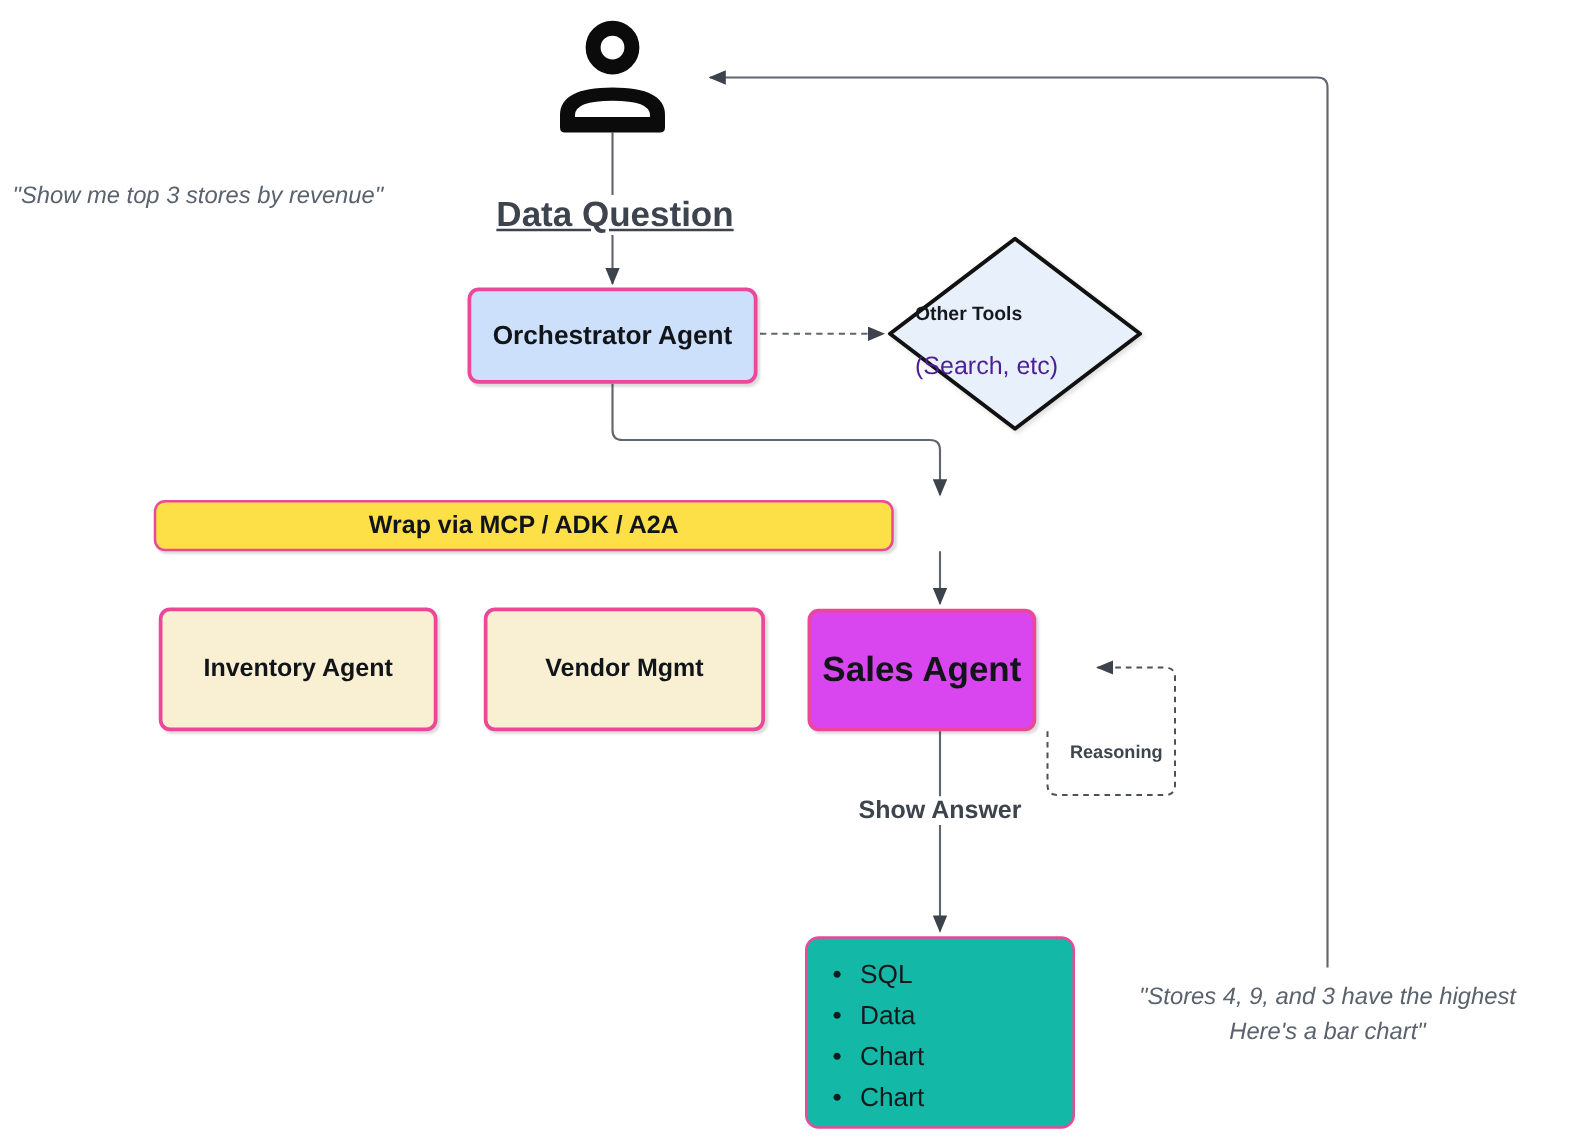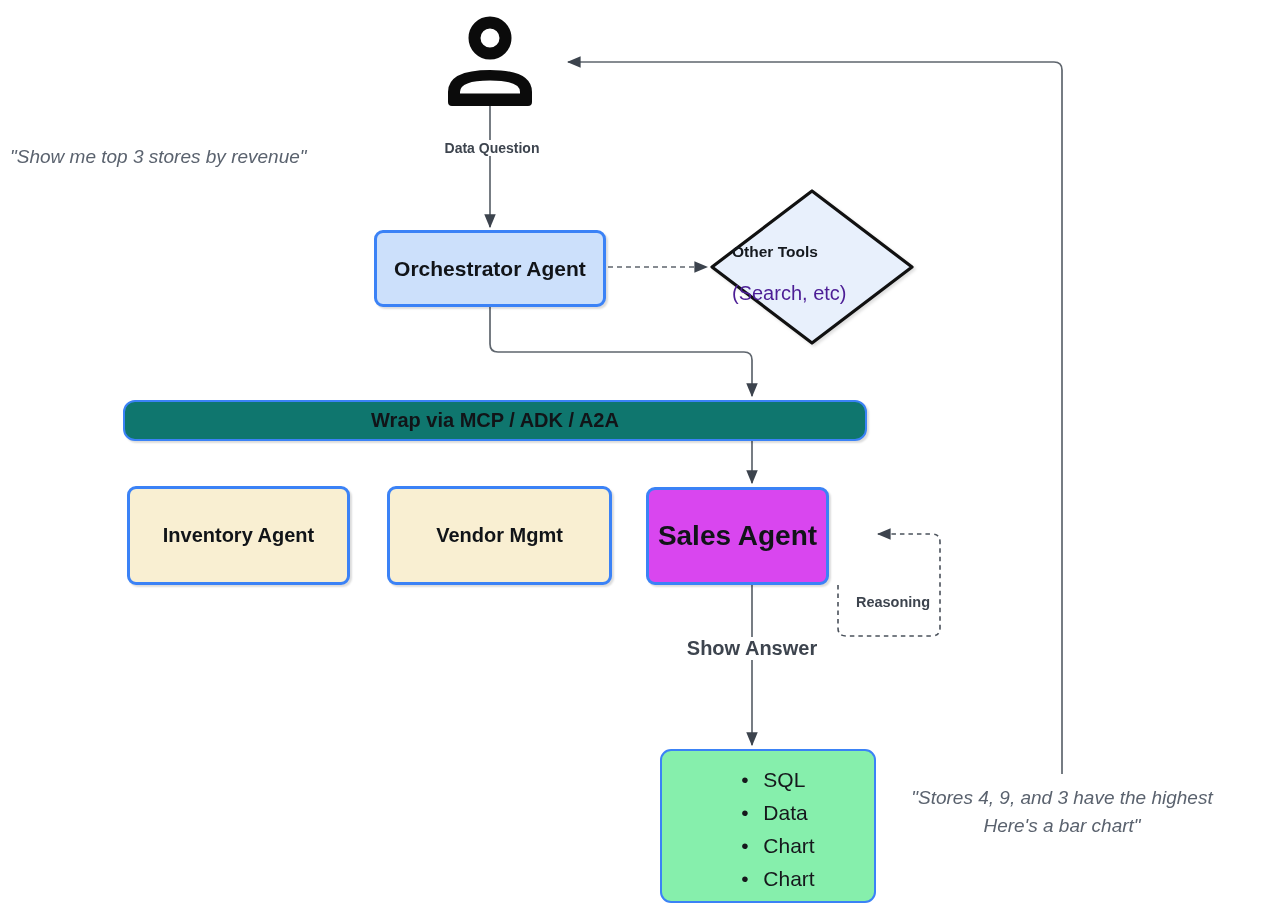--- a/index.html
+++ b/index.html
@@ -3,42 +3,42 @@
 <meta charset="utf-8">
 <style>
   html,body { margin:0; padding:0; background:#ffffff; }
   .canvas {
     position:relative; width:1264px; height:918px; background:#ffffff;
     font-family:"Liberation Sans", sans-serif; overflow:hidden;
   }
   .connectors { position:absolute; left:0; top:0; z-index:1; }
   .node {
     position:absolute; z-index:3; display:flex; align-items:center; justify-content:center;
-    border:3px solid #3b82f6; border-radius:9px; font-weight:700; color:#111418;
+    border:3px solid #ec4899; border-radius:9px; font-weight:700; color:#111418;
     box-shadow:2px 2px 2px rgba(0,0,0,0.14); box-sizing:border-box; text-align:center;
   }
   .node-orchestrator { left:374px; top:230px; width:232px; height:77px; background:#cce0fb; font-size:21px; }
-  .node-bar { left:123px; top:400px; width:744px; height:41px; background:#0f766e; border-width:2.5px; font-size:20px;border-radius:12px; }
+  .node-bar { left:123px; top:400px; width:592px; height:41px; background:#fde047; border-width:2.5px; font-size:20px; }
   .node-warm { background:#f9efd2; font-size:20px; }
   .node-inventory { left:127px; top:486px; width:223px; height:99px; }
   .node-vendor { left:387px; top:486px; width:225px; height:99px; }
   .node-sales { left:646px; top:487px; width:183px; height:98px; background:#d946ef; font-size:28px; }
   .node-output {
-    left:644px; top:749px; width:216px; height:154px; background:#86efac;
+    left:644px; top:749px; width:216px; height:154px; background:#14b8a6;
     border-width:2.5px; border-radius:11px; box-shadow:none;
-    align-items:flex-start; justify-content:center;margin-left:16px;
+    align-items:flex-start; justify-content:flex-start;
   }
   .output-list { list-style:none; margin:12px 0 0 0; padding:0 0 0 20px; text-align:left; }
   .output-list li { font-size:21px; line-height:33px; font-weight:400; color:#16181c; }
   .output-list li::before { content:"•"; display:inline-block; width:22px; color:#16181c; }
   .mask-label {
     position:absolute; z-index:4; transform:translateX(-50%);
     background:#ffffff; padding:0 6px; font-weight:700; color:#3d444e; white-space:nowrap;
   }
-  .label-data-question { left:492px; top:140px; font-size:14px; }
+  .label-data-question { left:492px; top:156px; font-size:28px;text-decoration:underline; }
   .label-data-answer   { left:752px; top:637px; font-size:20px; }
   .label-reasoning     { left:893px; top:594px; font-size:14.5px; }
   .diamond-text {
     position:absolute; z-index:3; left:732px; top:242px; width:160px;
     line-height:20px;
   }
   .diamond-title { font-weight:700; font-size:15.5px; color:#15191e; }
   .diamond-sub { font-weight:400; font-size:20px; color:#4c1d95; margin-top:21px; }
   .quote { position:absolute; z-index:2; font-style:italic; color:#5a626e; font-size:19px; }
   .quote-user { left:10px; top:146px; white-space:nowrap; }

